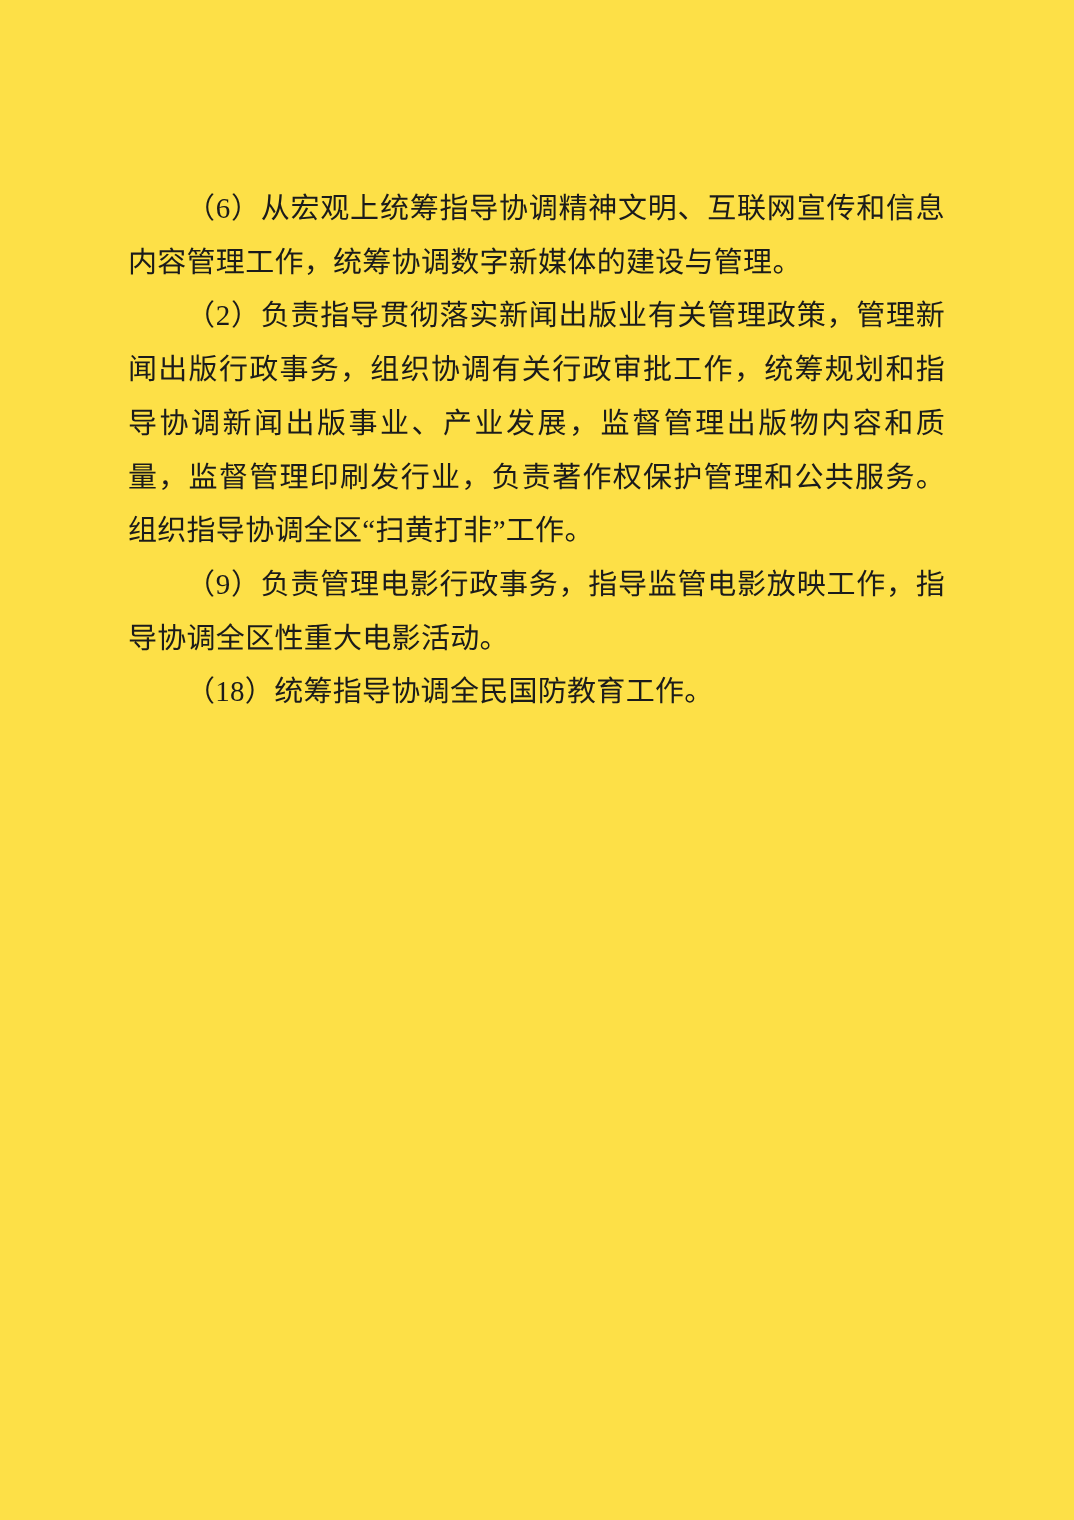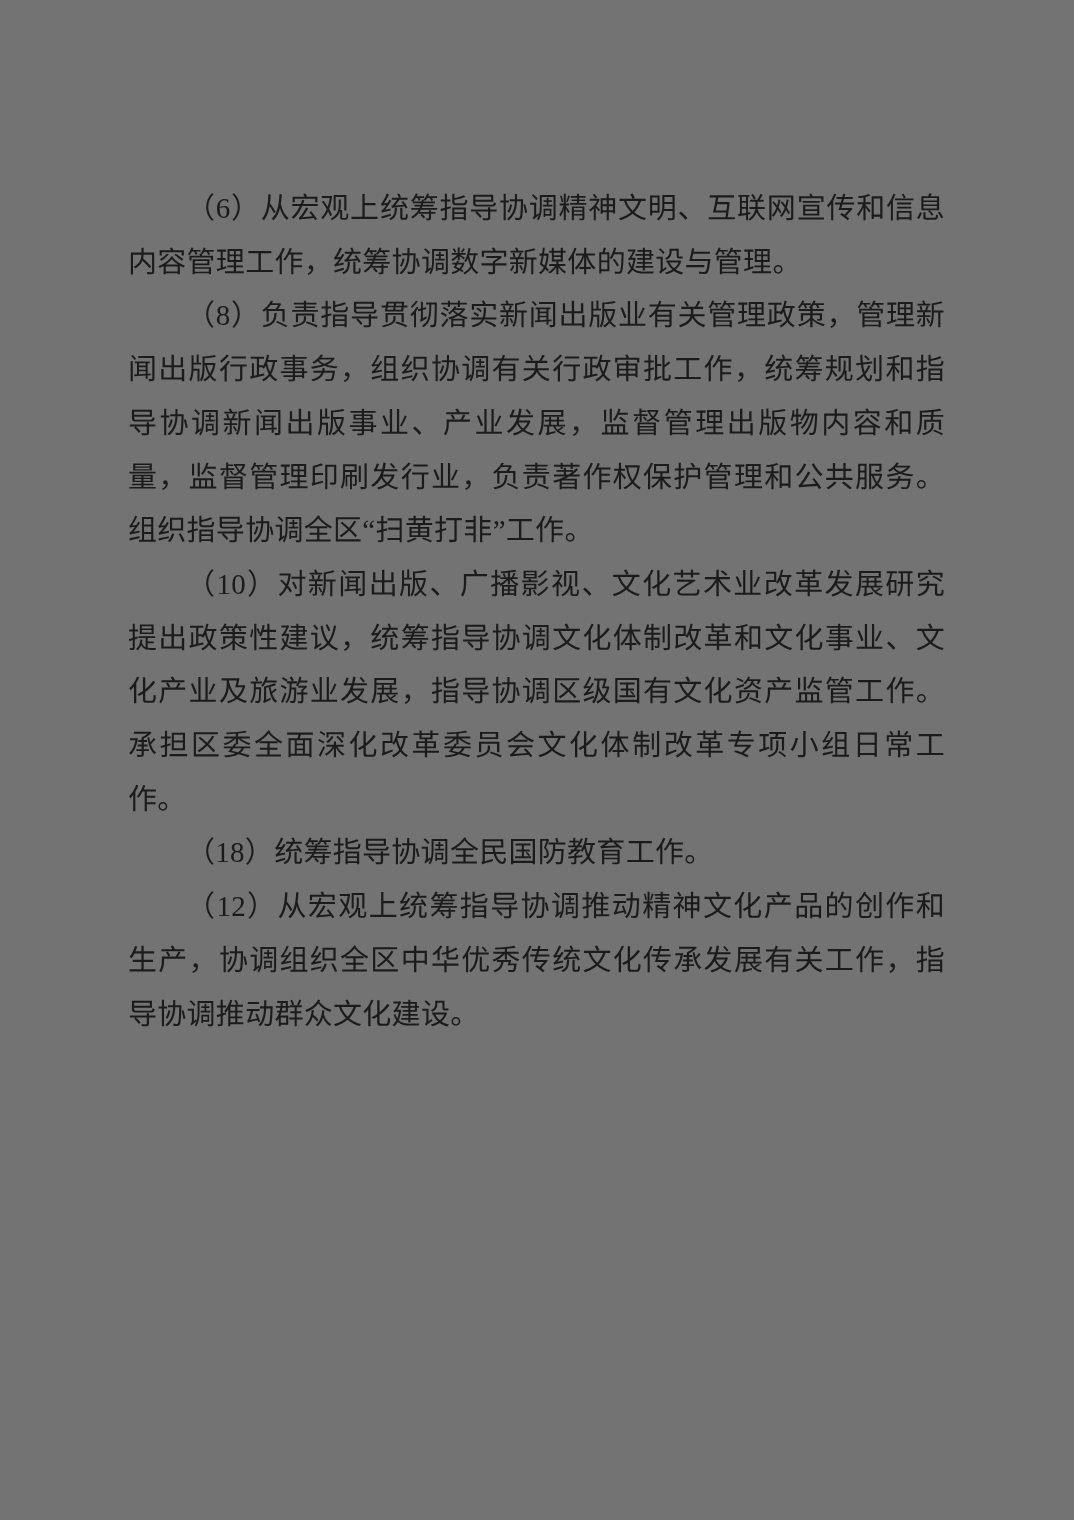--- a/index.html
+++ b/index.html
@@ -10,38 +10,37 @@
     width: 1074px;
     height: 1520px;
     background: #ffffff;
     font-family: "Liberation Serif", serif;
     -webkit-font-smoothing: antialiased;
   }
   .page {
     box-sizing: border-box;
     width: 1074px;
     height: 1520px;
-    background: #737373;
+    background: #fde047;
     padding: 182px 129px 0 128px;
     overflow: hidden;
   }
   .para {
     margin: 0;
     font-size: 29px;
     line-height: 53.7px;
     font-weight: 400;
     color: #1b1b1b;
     text-align: justify;
     text-justify: inter-ideograph;
     text-indent: 2em;
     letter-spacing: 0.01em;
   }
 </style>
 </head>
 <body>
 
 <div class="page">
   <p class="para">（6）从宏观上统筹指导协调精神文明、互联网宣传和信息内容管理工作，统筹协调数字新媒体的建设与管理。</p>
-  <p class="para">（8）负责指导贯彻落实新闻出版业有关管理政策，管理新闻出版行政事务，组织协调有关行政审批工作，统筹规划和指导协调新闻出版事业、产业发展，监督管理出版物内容和质量，监督管理印刷发行业，负责著作权保护管理和公共服务。组织指导协调全区“扫黄打非”工作。</p>
-  <p class="para">（10）对新闻出版、广播影视、文化艺术业改革发展研究提出政策性建议，统筹指导协调文化体制改革和文化事业、文化产业及旅游业发展，指导协调区级国有文化资产监管工作。承担区委全面深化改革委员会文化体制改革专项小组日常工作。</p>
+  <p class="para">（2）负责指导贯彻落实新闻出版业有关管理政策，管理新闻出版行政事务，组织协调有关行政审批工作，统筹规划和指导协调新闻出版事业、产业发展，监督管理出版物内容和质量，监督管理印刷发行业，负责著作权保护管理和公共服务。组织指导协调全区“扫黄打非”工作。</p>
+  <p class="para">（9）负责管理电影行政事务，指导监管电影放映工作，指导协调全区性重大电影活动。</p>
   <p class="para">（18）统筹指导协调全民国防教育工作。</p>
-  <p class="para">（12）从宏观上统筹指导协调推动精神文化产品的创作和生产，协调组织全区中华优秀传统文化传承发展有关工作，指导协调推动群众文化建设。</p>
 </div>
 
 </body></html>

